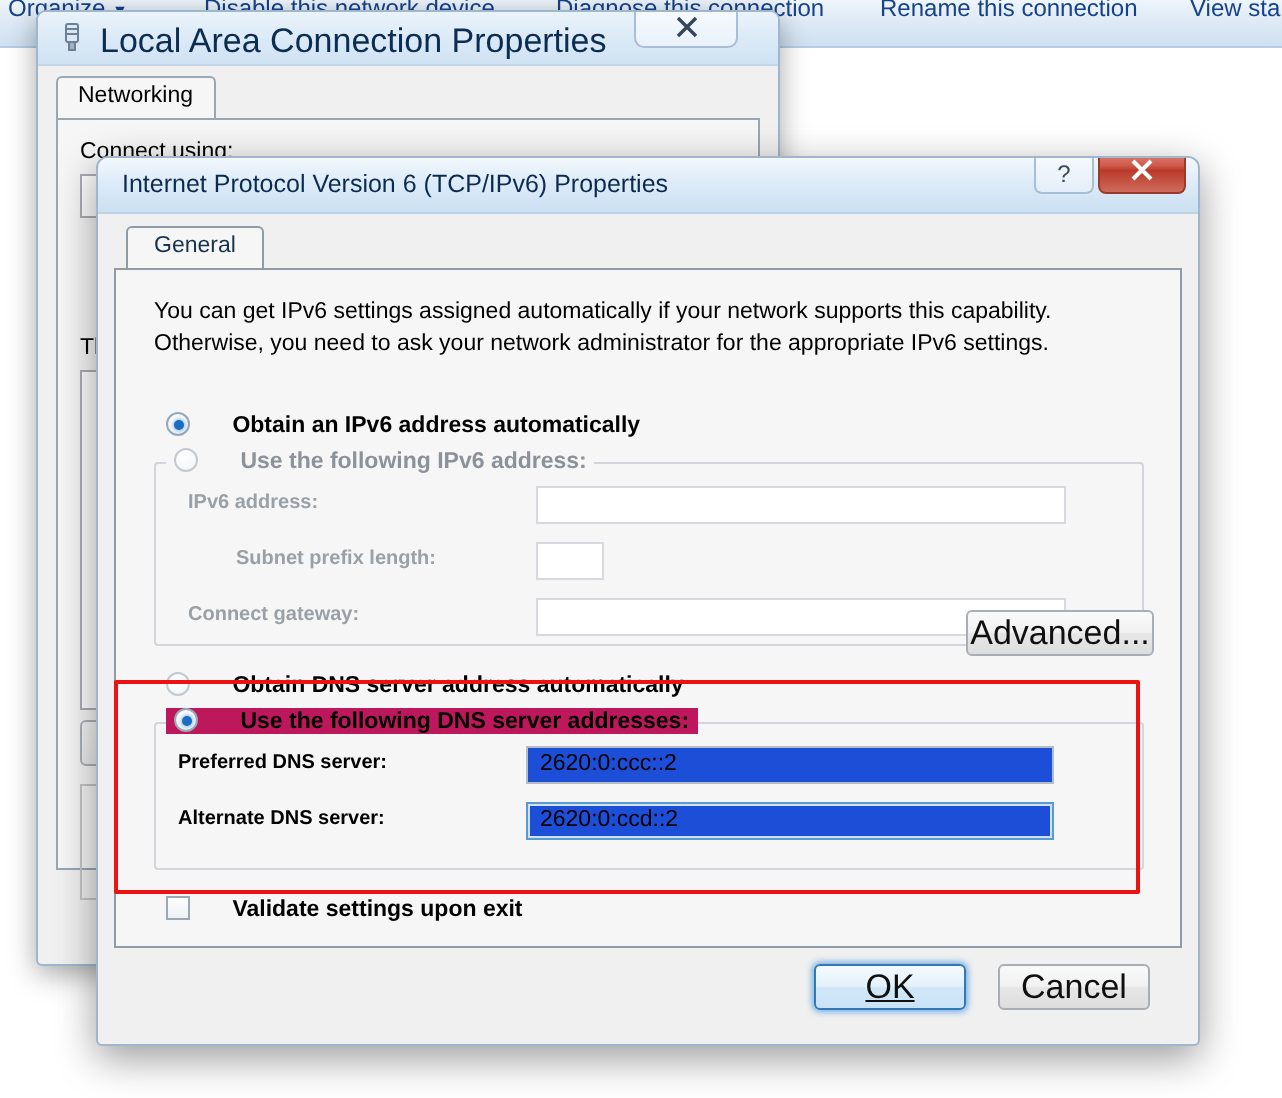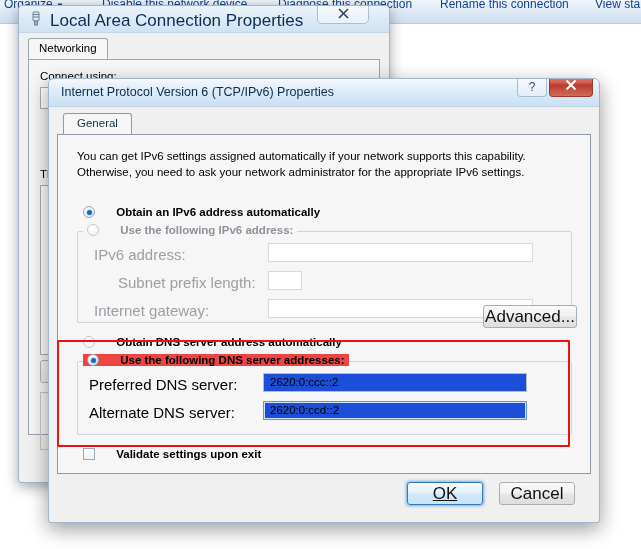--- a/index.html
+++ b/index.html
@@ -154,21 +154,21 @@
 
   .rline{ position:absolute; font-size:11.5px; white-space:nowrap; }
   .rline .lbl{ margin-left:18px;font-weight:bold; }
   .rline.dim .lbl{ color:#8d9199; }
 
   
   .groupbox{
     position:absolute; border:1px solid #d2d6da; border-radius:2px;
   }
   .fieldlabel{
-    position:absolute; font-size:15px;
+    position:absolute; font-size:10px;font-weight:bold;
   }
   .fieldlabel.dim{ color:#9aa0a6; }
   .tbox{
     position:absolute; height:19px; background:#1d4ed8;
     border:1px solid #b4bcc4; font-size:11.5px;
     padding:2px 0 0 6px; color:#000; overflow:hidden; white-space:nowrap;
   }
   .tbox.dim{ border-color:#d6dade; background:#fff; }
   .tbox.focus{ border:1px solid #5a9ad1; box-shadow:inset 0 0 0 1px #cfe3f5; }
 
@@ -285,30 +285,30 @@
         <span class="radio dim"></span>
         <span class="lbl">Use the following IPv6 address:</span>
       </div>
 
       <div class="fieldlabel dim" style="left:36px; top:111px;">IPv6 address:</div>
       <div class="tbox dim" style="left:210px; top:108px; width:265px;"></div>
 
       <div class="fieldlabel dim" style="left:36px; top:139px;margin-left:24px;">Subnet prefix length:</div>
       <div class="tbox dim" style="left:210px; top:136px; width:34px;"></div>
 
-      <div class="fieldlabel dim" style="left:36px; top:167px;">Internet gateway:</div>
+      <div class="fieldlabel dim" style="left:36px; top:167px;">Connect gateway:</div>
       <div class="tbox dim" style="left:210px; top:164px; width:265px;"></div>
 
       <div class="rline" style="left:25px; top:201px;">
         <span class="radio dim"></span>
         <span class="lbl">Obtain DNS server address automatically</span>
       </div>
 
       <div class="groupbox" style="left:19px; top:226px; right:18px; height:74px;"></div>
-      <div class="rline" style="left:25px; top:219px; background:#ef4444; padding:0 4px;">
+      <div class="rline" style="left:25px; top:219px; background:#be185d; padding:0 4px;">
         <span class="radio on"></span>
         <span class="lbl">Use the following DNS server addresses:</span>
       </div>
 
       <div class="fieldlabel" style="left:31px; top:241px;">Preferred DNS server:</div>
       <div class="tbox" style="left:205px; top:238px; width:264px;">2620:0:ccc::2</div>
 
       <div class="fieldlabel" style="left:31px; top:269px;">Alternate DNS server:</div>
       <div class="tbox focus" style="left:205px; top:266px; width:264px;">2620:0:ccd::2</div>
 

